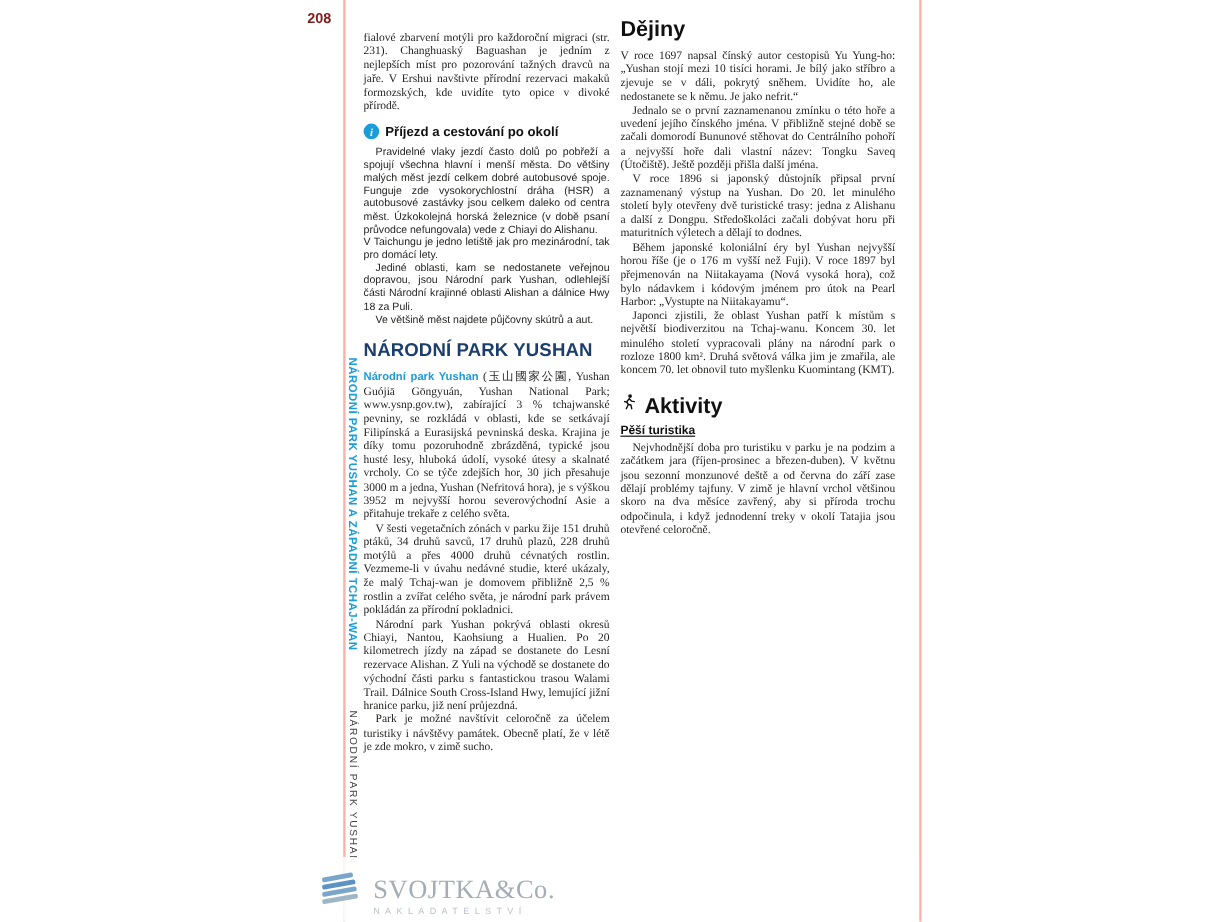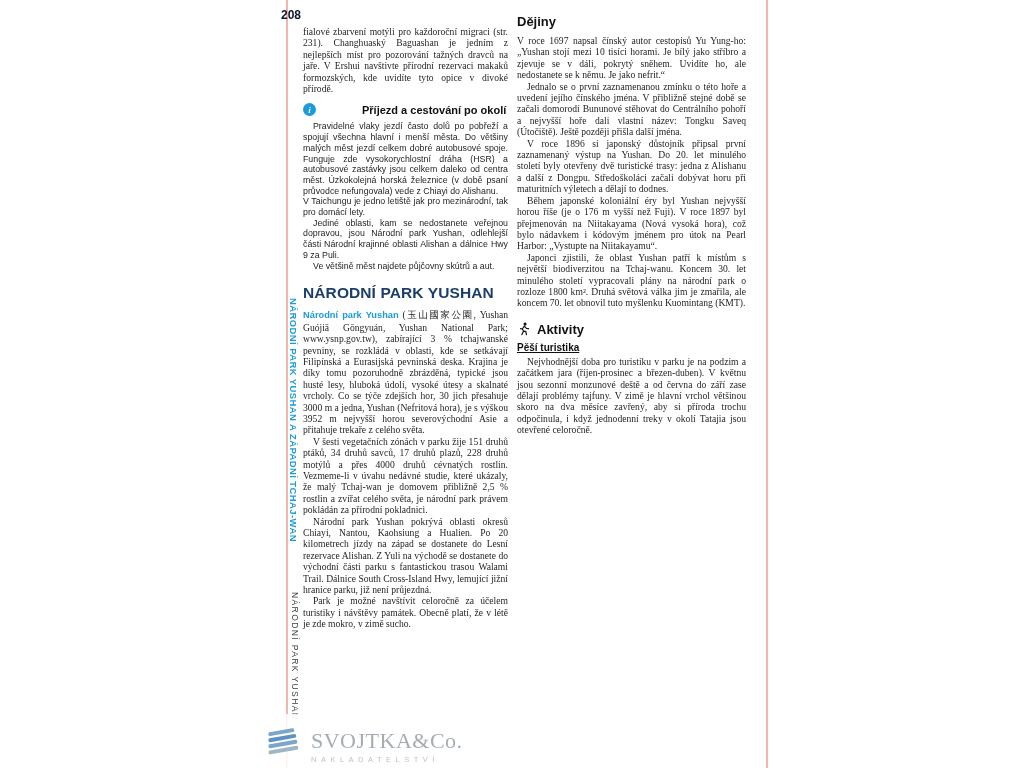--- a/index.html
+++ b/index.html
@@ -11,21 +11,21 @@
     color: var(--text, #1e1e1c);
   }
   p { margin: 0; }
   .body-p { font-size: 9.6px; line-height: 11.4px; text-align: justify; hyphens: auto; }
   .ind { text-indent: 10px; }
 
   .edge { position: absolute; top: 0; width: 2px; height: 768px; background: var(--edge, #f0b5ad); }
   #edge-l { left: 286px; }
   #edge-r { left: 766px; }
 
-  .page-number { position: absolute; left: 281px; top: 8px; font: 700 12px "Liberation Sans", sans-serif; color: #0f172a; }
+  .page-number { position: absolute; left: 256px; top: 8px; font: 700 12px "Liberation Sans", sans-serif; color: #7f1d1d; }
 
   .vchapter {
     position: absolute; left: 288px; top: 298px;
     writing-mode: vertical-rl; text-orientation: mixed; white-space: nowrap;
     font: 700 9.5px "Liberation Sans", sans-serif; letter-spacing: 0.4px;
     color: var(--accent, #1b9cd8);
   }
   .vsection {
     position: absolute; left: 290px; top: 592px;
     writing-mode: vertical-rl; text-orientation: mixed; white-space: nowrap;
@@ -37,31 +37,31 @@
   #col2 { position: absolute; left: 517px; top: 14px; width: 229px; }
 
   .infobox { margin: 9px 0 0 0; font-family: "Liberation Sans", sans-serif; }
   .infobox-head { display: flex; align-items: center; gap: 5px; margin-bottom: 5px; }
   .info-icon {
     width: 13px; height: 13px; border-radius: 50%; flex: 0 0 13px;
     background: var(--accent, #1b9cd8); color: #fff;
     font: italic 700 9px "Liberation Serif", serif;
     display: flex; align-items: center; justify-content: center;
   }
-  .infobox-title { font-weight: 700; font-size: 11px; color: #101010; margin-left: 41px; }
+  .infobox-title { font-weight: 700; font-size: 11px; color: #101010; }
   .infobox-p { font-size: 8.8px; line-height: 10.7px; text-align: justify; hyphens: auto; }
 
   .section-heading {
     margin: 13px 0 7px 0; white-space: nowrap;
     font-family: "Liberation Sans", sans-serif; font-weight: 700; font-size: 15.5px;
     letter-spacing: 0.1px; color: var(--navy, #1c3e6d);
   }
   .lead-name { font-family: "Liberation Sans", sans-serif; font-weight: 700; font-size: 9.3px; color: var(--accent, #1b9cd8); }
 
-  .h2 { font-family: "Liberation Sans", sans-serif; font-weight: 700; font-size: 13px; color: #101010; margin: 0 0 6px 0; }
+  .h2 { font-family: "Liberation Sans", sans-serif; font-weight: 700; font-size: 18px; color: #101010; margin: 0 0 6px 0; }
   .h2.activities { display: flex; align-items: flex-start; gap: 6px; margin: 13px 0 5px 0; }
   .h3 { font-family: "Liberation Sans", sans-serif; font-weight: 700; font-size: 10px; color: #101010; margin: 0 0 3px 0; text-decoration: underline; }
   .act-icon { display: inline-flex; width: 14px; height: 14px; }
 
   .veil { position: absolute; left: 287px; top: 715px; width: 479px; height: 53px; background: rgba(255,255,255,0.55); }
   .watermark {
     position: absolute; left: 258px; top: 714px; height: 54px;
     display: flex; align-items: flex-end; gap: 9px; padding: 4px 16px 4px 6px;
     background: rgba(255,255,255,0.82);
   }
@@ -83,21 +83,21 @@
 <div id="col1">
   <p class="body-p">fialové zbarvení motýli pro každoroční migraci (str. 231). Changhuaský Baguashan je jedním z nejlepších míst pro pozorování tažných dravců na jaře. V Ershui navštivte přírodní rezervaci makaků formozských, kde uvidíte tyto opice v divoké přírodě.</p>
 
   <section class="infobox">
     <div class="infobox-head">
       <span class="info-icon">i</span>
       <span class="infobox-title">Příjezd a cestování po okolí</span>
     </div>
     <p class="infobox-p ind">Pravidelné vlaky jezdí často dolů po pobřeží a spojují všechna hlavní i menší města. Do většiny malých měst jezdí celkem dobré autobusové spoje. Funguje zde vysokorychlostní dráha (HSR) a autobusové zastávky jsou celkem daleko od centra měst. Úzkokolejná horská železnice (v době psaní průvodce nefungovala) vede z Chiayi do Alishanu.</p>
     <p class="infobox-p">V Taichungu je jedno letiště jak pro mezinárodní, tak pro domácí lety.</p>
-    <p class="infobox-p ind">Jediné oblasti, kam se nedostanete veřejnou dopravou, jsou Národní park Yushan, odlehlejší části Národní krajinné oblasti Alishan a dálnice Hwy 9 za Puli.</p>
+    <p class="infobox-p ind">Jediné oblasti, kam se nedostanete veřejnou dopravou, jsou Národní park Yushan, odlehlejší části Národní krajinné oblasti Alishan a dálnice Hwy 18 za Puli.</p>
     <p class="infobox-p ind">Ve většině měst najdete půjčovny skútrů a aut.</p>
   </section>
 
   <h1 class="section-heading">NÁRODNÍ PARK YUSHAN</h1>
 
   <p class="body-p"><span class="lead-name">Národní park Yushan</span> <span>(玉山國家公園, Yushan Guójiā Gōngyuán, Yushan National Park; www.ysnp.gov.tw), zabírající 3 % tchajwanské pevniny, se rozkládá v oblasti, kde se setkávají Filipínská a Eurasijská pevninská deska. Krajina je díky tomu pozoruhodně zbrázděná, typické jsou husté lesy, hluboká údolí, vysoké útesy a skalnaté vrcholy. Co se týče zdejších hor, 30 jich přesahuje 3000 m a jedna, Yushan (Nefritová hora), je s výškou 3952 m nejvyšší horou severovýchodní Asie a přitahuje trekaře z celého světa.</span></p>
   <p class="body-p ind">V šesti vegetačních zónách v parku žije 151 druhů ptáků, 34 druhů savců, 17 druhů plazů, 228 druhů motýlů a přes 4000 druhů cévnatých rostlin. Vezmeme-li v úvahu nedávné studie, které ukázaly, že malý Tchaj-wan je domovem přibližně 2,5 % rostlin a zvířat celého světa, je národní park právem pokládán za přírodní pokladnici.</p>
   <p class="body-p ind">Národní park Yushan pokrývá oblasti okresů Chiayi, Nantou, Kaohsiung a Hualien. Po 20 kilometrech jízdy na západ se dostanete do Lesní rezervace Alishan. Z Yuli na východě se dostanete do východní části parku s fantastickou trasou Walami Trail. Dálnice South Cross-Island Hwy, lemující jižní hranice parku, již není průjezdná.</p>
   <p class="body-p ind">Park je možné navštívit celoročně za účelem turistiky i návštěvy památek. Obecně platí, že v létě je zde mokro, v zimě sucho.</p>
 </div>

